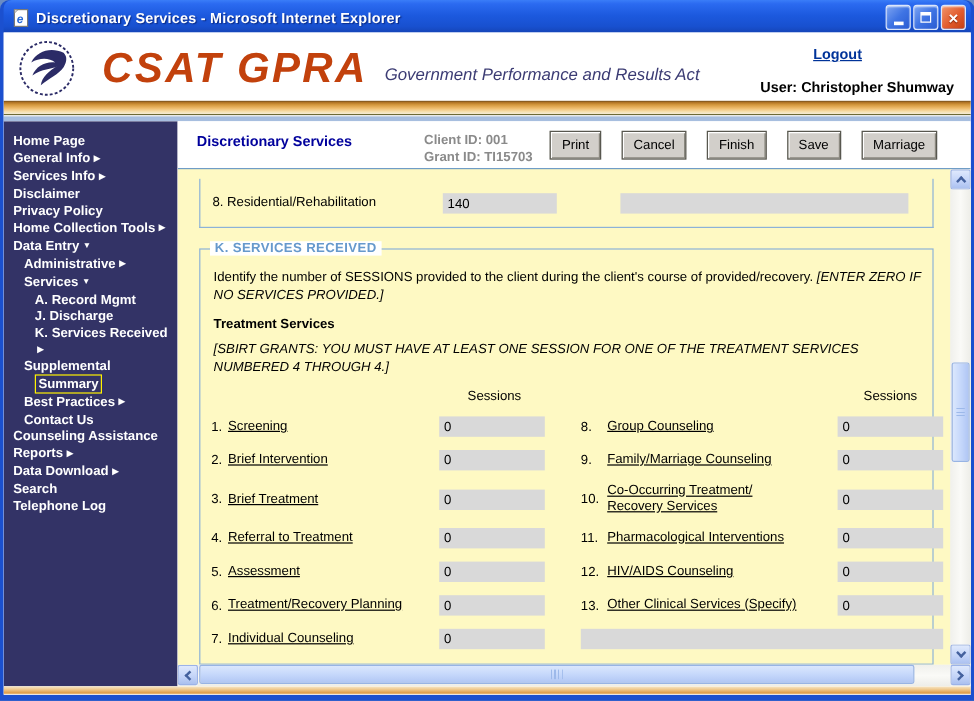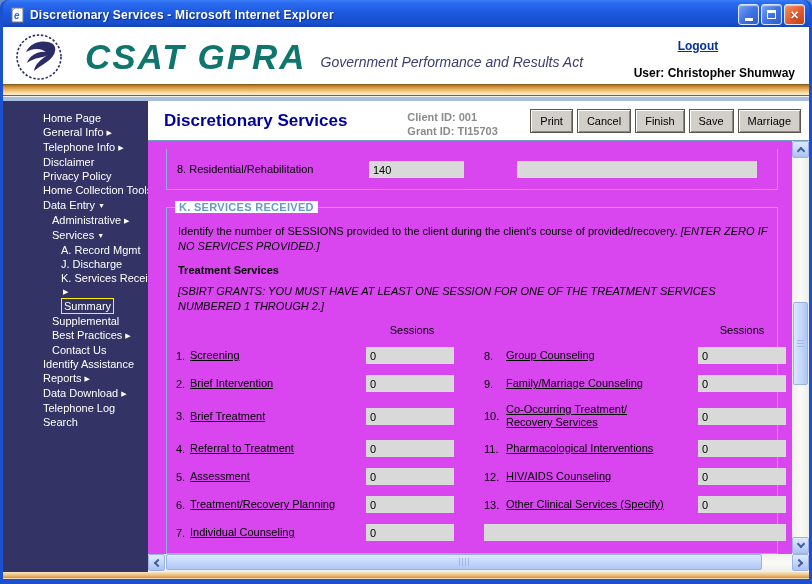--- a/index.html
+++ b/index.html
@@ -18,53 +18,53 @@
             background:linear-gradient(135deg,#7da4f2 0%,#3f74e4 50%,#2a5cd2 100%);
             box-shadow:inset 0 1px 1px rgba(255,255,255,.6); }
   .winbtn.close { background:linear-gradient(135deg,#f0946a 0%,#e25b2d 55%,#c43e12 100%); }
   .glyph-min { width:8px; height:3px; background:#fff; align-self:flex-end; margin:0 auto 3px auto; }
   .glyph-max { width:9px; height:9px; border:1px solid #fff; border-top:3px solid #fff; }
   .glyph-close { color:#fff; font-weight:bold; font-size:14px; line-height:14px; text-shadow:0 1px 1px #7e1f05; }
   
   .app { flex:1; background:#fff; display:flex; flex-direction:column; overflow:hidden; }
   .masthead { height:57px; flex:none; background:#fff; display:flex; align-items:center; padding:2px 8px 0 10px; }
   .hhs-logo { width:58px; height:50px; flex:none; }
-  .brand { font-size:35px; font-weight:bold; font-style:italic; color:#0f766e; letter-spacing:2px; margin-left:14px; white-space:nowrap; }
+  .brand { font-size:35px; font-weight:bold; font-style:italic; color:#c2410c; letter-spacing:2px; margin-left:14px; white-space:nowrap; }
   .tagline { font-size:14px; font-weight:normal; font-style:italic; color:#3c3c74; margin-left:14px; margin-top:10px; white-space:nowrap; }
   .csat-logo { margin-left:28px; text-align:center; color:#3c3c74; flex:none; width:100px; line-height:9px; }
   .csat-logo .big { font-size:24px; font-weight:bold; font-style:italic; line-height:22px; }
   .csat-logo .small { font-size:8px; color:#4a4a6a; }
   .csat-logo .samhsa { font-size:8px; font-style:italic; color:#4a4a6a; }
   .id-block { margin-left:auto; margin-right:6px; text-align:left; padding-top:2px; }
   .logout { color:#003399; font-weight:bold; font-size:12px; text-decoration:underline; display:inline-block; margin-left:44px; cursor:pointer; }
   .user-line { color:#000; font-weight:bold; font-size:12px; margin-top:12px; white-space:nowrap; }
   .bar-orange { height:12px; flex:none;
                 background:linear-gradient(180deg,#a96d20 0%,#d3963c 22%,#eebb6c 52%,#f7e2b2 82%,#f2ead6 100%);
                 border-top:1px solid #8a5c20; border-bottom:1px solid #6e6a35; }
   .bar-blue { height:5px; flex:none; background:#a7bedf; border-top:1px solid #f4f2ea; }
   
   .content { flex:1; display:flex; overflow:hidden; }
   .sidebar { width:145px; flex:none; background:#333366; color:#fff; padding:10px 0 0 0; overflow:hidden; }
-  .nav-item { font-size:11px; font-weight:normal; line-height:14px; padding-left:8px; cursor:pointer; white-space:nowrap;margin-left:32px; }
+  .nav-item { font-size:11px; font-weight:bold; line-height:14px; padding-left:8px; cursor:pointer; white-space:nowrap; }
   .nav-item.ind1 { padding-left:17px; }
   .nav-item.ind2 { padding-left:26px; }
   .nav-arrow { font-size:7px; vertical-align:1px; margin-left:3px; }
   .nav-item.wrap .nav-arrow { display:block; margin-left:2px; line-height:13px; }
   .nav-active { display:inline-block; border:1px solid #fff200; padding:0 2px; }
   .main { flex:1; display:flex; flex-direction:column; background:#fff; overflow:hidden; }
   .main-header { height:39px; flex:none; display:flex; align-items:flex-start; padding:8px 4px 0 16px; }
-  .page-title { font-size:17px; font-weight:bold; color:#00009c; margin-top:2px; white-space:nowrap; }
+  .page-title { font-size:12px; font-weight:bold; color:#00009c; margin-top:2px; white-space:nowrap; }
   .ids { margin-left:60px; font-size:11px; font-weight:bold; color:#8a8a8a; line-height:14px; margin-top:1px; white-space:nowrap; }
-  .btn-row { margin-left:auto; margin-right:4px; display:flex; gap:4px; }
+  .btn-row { margin-left:auto; margin-right:24px; display:flex; gap:17px; }
   .xp-btn { font-family:"Liberation Sans",sans-serif; font-size:11px; color:#000; background:#d2cfca;
             border:1px solid #58574f; padding:4px 9px; cursor:pointer; height:24px;
             box-shadow:inset 1px 1px 0 #ffffff, inset -1px -1px 0 #8a887f; }
   
   .form-region { flex:1; position:relative; border-top:1px solid #6f9dc6; overflow:hidden;
-                 padding:8px 25px 16px 14px; background:#d946ef; }
+                 padding:8px 25px 16px 14px; background:#fef9c3; }
   .fs { border:1px solid #8cb2d8; margin:0 6px 0 4px; position:relative; }
   .fs-legend { position:absolute; top:-7px; left:8px; background:#fff; padding:0 4px;
                font-size:11px; font-weight:bold; color:#6699cc; letter-spacing:.3px; white-space:nowrap; }
   .fs-partial { border-top:none; height:41px; display:flex; align-items:center; padding:0 10px; }
   .fs-partial .row-label { width:192px; font-size:11px; color:#000; }
   .field { height:17px; background:#d9d9d9; border:none; font-family:"Liberation Sans",sans-serif;
            font-size:11px; color:#000; padding:1px 0 0 4px; outline:none; }
   .inp-140 { width:95px; }
   .inp-extra { width:240px; margin-left:53px; }
   .fs-k { margin-top:17px; padding:8px 9px 12px 9px; }
@@ -146,39 +146,39 @@
       </div>
     </div>
     <div class="bar-orange"></div>
     <div class="bar-blue"></div>
 
     <div class="content">
 
       <div class="sidebar">
         <div class="nav-item"><span>Home Page</span></div>
         <div class="nav-item"><span>General Info</span><span class="nav-arrow">▶</span></div>
-        <div class="nav-item"><span>Telephone Info</span><span class="nav-arrow">▶</span></div>
+        <div class="nav-item"><span>Services Info</span><span class="nav-arrow">▶</span></div>
         <div class="nav-item"><span>Disclaimer</span></div>
         <div class="nav-item"><span>Privacy Policy</span></div>
         <div class="nav-item"><span>Home Collection Tools</span><span class="nav-arrow">▶</span></div>
         <div class="nav-item"><span>Data Entry</span><span class="nav-arrow">▼</span></div>
         <div class="nav-item ind1"><span>Administrative</span><span class="nav-arrow">▶</span></div>
         <div class="nav-item ind1"><span>Services</span><span class="nav-arrow">▼</span></div>
         <div class="nav-item ind2"><span>A. Record Mgmt</span></div>
         <div class="nav-item ind2"><span>J. Discharge</span></div>
         <div class="nav-item ind2 wrap"><span>K. Services Received</span><span class="nav-arrow">▶</span></div>
+        <div class="nav-item ind1"><span>Supplemental</span></div>
         <div class="nav-item ind2"><span class="nav-active">Summary</span></div>
-        <div class="nav-item ind1"><span>Supplemental</span></div>
         <div class="nav-item ind1"><span>Best Practices</span><span class="nav-arrow">▶</span></div>
         <div class="nav-item ind1"><span>Contact Us</span></div>
-        <div class="nav-item"><span>Identify Assistance</span></div>
+        <div class="nav-item"><span>Counseling Assistance</span></div>
         <div class="nav-item"><span>Reports</span><span class="nav-arrow">▶</span></div>
         <div class="nav-item"><span>Data Download</span><span class="nav-arrow">▶</span></div>
+        <div class="nav-item"><span>Search</span></div>
         <div class="nav-item"><span>Telephone Log</span></div>
-        <div class="nav-item"><span>Search</span></div>
       </div>
 
       <div class="main">
 
         <div class="main-header">
           <span class="page-title">Discretionary Services</span>
           <div class="ids">
             <div>Client ID: 001</div>
             <div>Grant ID: TI15703</div>
           </div>
@@ -199,21 +199,21 @@
             <input class="field inp-extra" readonly="" value="" style="">
           </div>
 
           <div class="fs fs-k">
             <span class="fs-legend">K. SERVICES RECEIVED</span>
             <p class="intro">
               <span>Identify the number of SESSIONS provided to the client during the client's course of provided/recovery.</span>
               <em>[ENTER ZERO IF NO SERVICES PROVIDED.]</em>
             </p>
             <p class="subtitle">Treatment Services</p>
-            <p class="note">[SBIRT GRANTS: YOU MUST HAVE AT LEAST ONE SESSION FOR ONE OF THE TREATMENT SERVICES NUMBERED 1 THROUGH 2.]</p>
+            <p class="note">[SBIRT GRANTS: YOU MUST HAVE AT LEAST ONE SESSION FOR ONE OF THE TREATMENT SERVICES NUMBERED 4 THROUGH 4.]</p>
 
             <div class="svc-head">
               <span></span>
                 <span></span>
               <span class="sess">Sessions</span>
               <span></span>
                 <span></span>
                 <span></span>
               <span class="sess">Sessions</span>
             </div>

